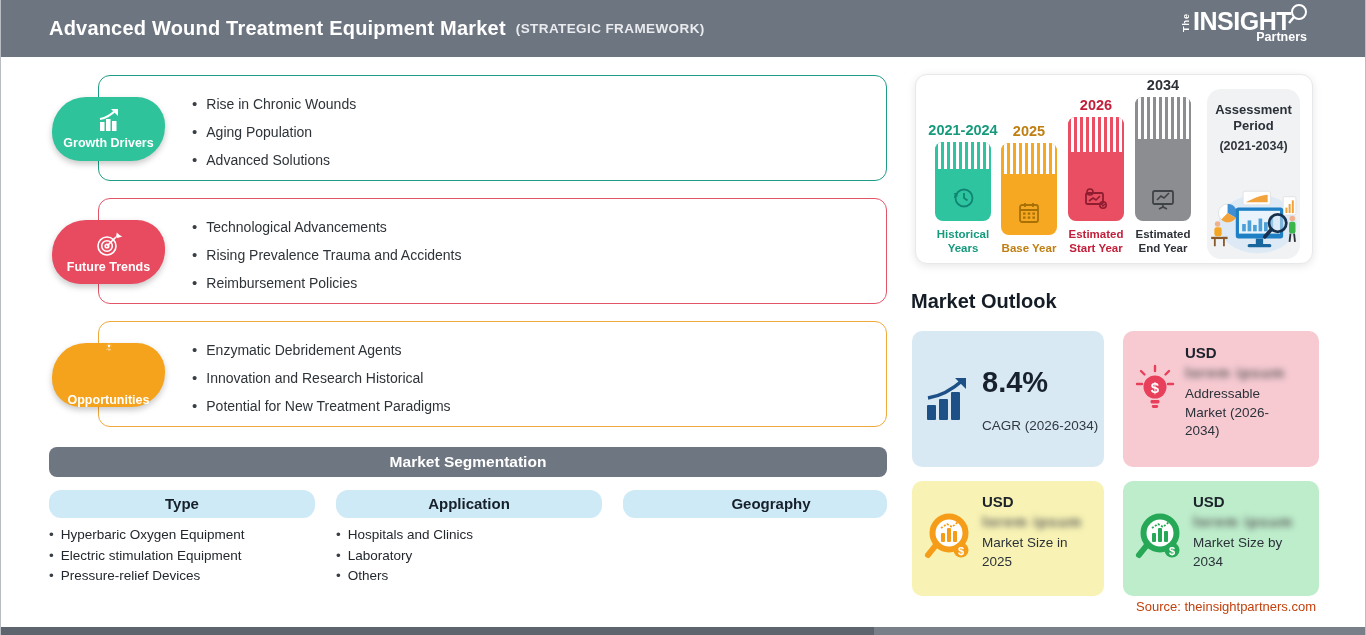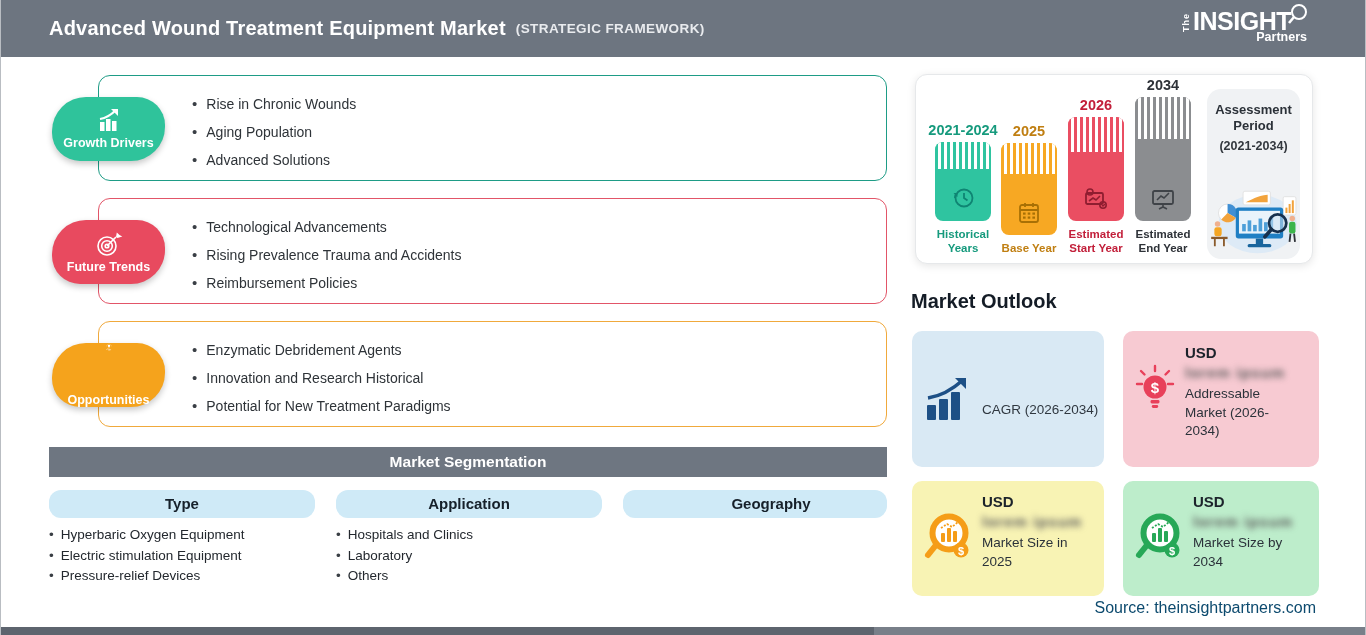--- a/index.html
+++ b/index.html
@@ -33,21 +33,21 @@
   .badge { position:absolute; left:-47px; top:21px; width:113px; height:64px;
            display:flex; flex-direction:column; align-items:center; justify-content:center;
            border-radius:34px 28px 34px 28px; box-shadow:0 3px 6px rgba(0,0,0,.22); }
   .badge-green  { background:#2fc39b; }
   .badge-red    { background:#e84a5f; }
   .badge-orange { background:#f5a31c;gap:40px; }
   .badge-label { color:#fff; font-size:12.5px; font-weight:bold; margin-top:2px; }
 
   
   .seg-bar { position:absolute; left:48px; top:447px; width:838px; height:30px; background:#6e7681;
-             border-radius:0; color:#fff; font-size:15.5px; font-weight:bold; text-align:center;
+             border-radius:8px; color:#fff; font-size:15.5px; font-weight:bold; text-align:center;
              line-height:30px; }
   .seg-head { position:absolute; top:490px; height:28px; background:#cfeaf7; border-radius:12px;
               font-size:15px; font-weight:bold; color:#16202a; text-align:center; line-height:28px; }
   .seg-head.c1 { left:48px;  width:266px; }
   .seg-head.c2 { left:335px; width:266px; }
   .seg-head.c3 { left:622px; width:264px;padding-left:32px; }
   .seg-list { position:absolute; top:525px; list-style:none; }
   .seg-list.c1 { left:48px; }
   .seg-list.c2 { left:335px; }
   .seg-list.c3 { left:622px; }
@@ -95,21 +95,21 @@
   .card-value { font-size:29px; font-weight:bold; color:#18222e; line-height:32px; }
   .card-cagr  { font-size:13.5px; color:#303840; margin-top:20px; }
   .card-icon  { flex:0 0 auto; }
   .card-pink .card-icon, .card-yellow .card-icon, .card-grn .card-icon { margin-top:18px; }
   .card-body  { margin-left:8px; }
   .card-usd   { font-size:15px; font-weight:bold; color:#1c232b; }
   .card-blur  { font-size:15px; font-weight:bold; color:#5c5c5c; filter:blur(3.2px);
                 letter-spacing:1px; margin:3px 0 4px 0; white-space:nowrap; }
   .card-label { font-size:13.5px; color:#2b323a; line-height:18.5px; width:118px; }
 
-  .source { position:absolute; right:49px; top:599px; font-size:16px; color:#0c4a6e; }
+  .source { position:absolute; right:49px; top:599px; font-size:13px; color:#c2410c; }
 
   .footer { position:absolute; bottom:0; left:0; width:100%; height:8px;
             background:linear-gradient(90deg, #5d646e 0 64%, #787f89 64% 100%); }
 </style>
 </head>
 <body>
 
 <div class="page">
 
   <div class="hdr">
@@ -311,20 +311,21 @@
     <svg class="card-icon" width="48" height="46" viewBox="0 0 48 46">
       <g fill="#1d5086">
         <rect x="2" y="29" width="9" height="15" rx="1"></rect>
         <rect x="14" y="23" width="9" height="21" rx="1"></rect>
         <rect x="26" y="16" width="9" height="28" rx="1"></rect>
       </g>
       <path d="M3 22C16 20 28 13 38 4" stroke="#1d5086" stroke-width="3.6" fill="none"></path>
       <path d="M30 2h11v11z" fill="#1d5086"></path>
     </svg>
     <div class="txt">
+      <div class="card-value">8.4%</div>
       <div class="card-cagr">CAGR (2026-2034)</div>
     </div>
   </div>
 
   <div class="card card-pink">
     <svg class="card-icon" width="44" height="56" viewBox="0 0 44 56">
       <g stroke="#e8405a" stroke-width="2.4" stroke-linecap="round">
         <path d="M22 4v5M8 9l3.5 3.5M36 9l-3.5 3.5M4 22h5M40 22h-5"></path>
       </g>
       <circle cx="22" cy="25" r="11.5" fill="#e8405a"></circle>

